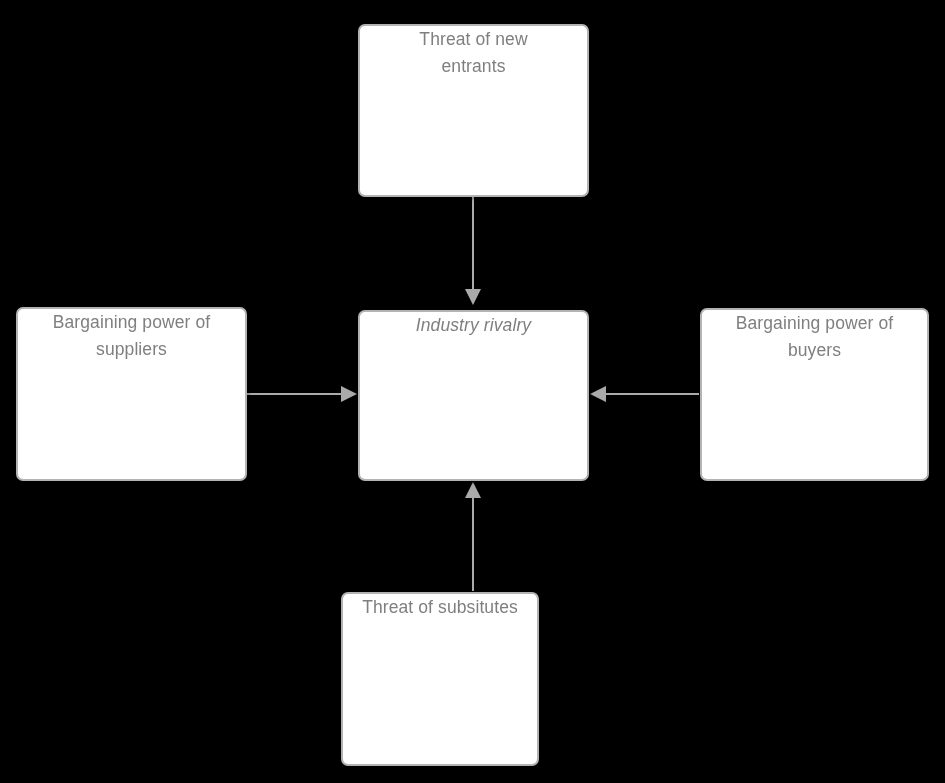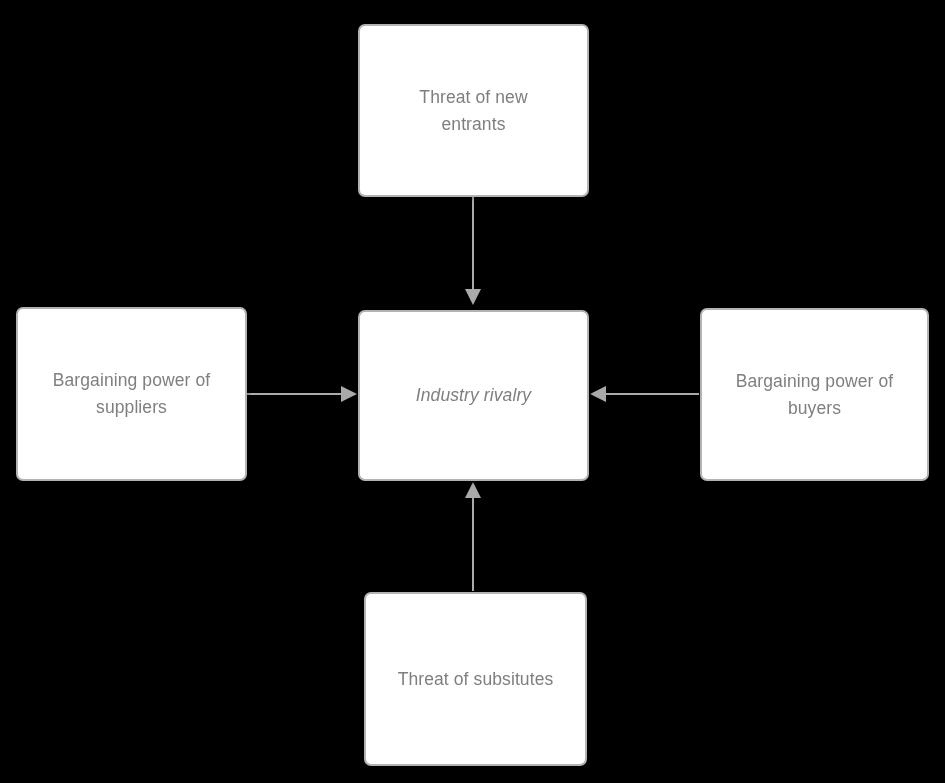--- a/index.html
+++ b/index.html
@@ -19,39 +19,38 @@
 
   
   .node {
     position: absolute;
     box-sizing: border-box;
     background: #ffffff;
     border: 2px solid #b3b3b3;
     border-radius: 7px;
     box-shadow: 3px 3px 2px rgba(0,0,0,0.18);
     display: flex;
-    align-items: center;
     justify-content: center;
     text-align: center;
   }
   .node .label {
     color: #7f7f7f;
     font-size: 17.5px;
     line-height: 27px;
     font-family: "Liberation Sans", sans-serif;
     letter-spacing: 0.1px;
     padding: 0 14px;
     white-space: pre-line;
   }
 
   #node-threat-new-entrants { left: 358px; top: 24px;  width: 231px; height: 173px; }
   #node-bargaining-suppliers{ left: 16px;  top: 307px; width: 231px; height: 174px; }
   #node-industry-rivalry    { left: 358px; top: 310px; width: 231px; height: 171px; font-style: italic; }
   #node-bargaining-buyers   { left: 700px; top: 308px; width: 229px; height: 173px; }
-  #node-threat-substitutes  { left: 364px; top: 592px; width: 223px; height: 174px; }
+  #node-threat-substitutes  { left: 341px; top: 592px; width: 198px; height: 174px; }
 
   
   #connectors {
     position: absolute;
     left: 0; top: 0;
     width: 945px;
     height: 783px;
     pointer-events: none;
   }
   .edge-line {

